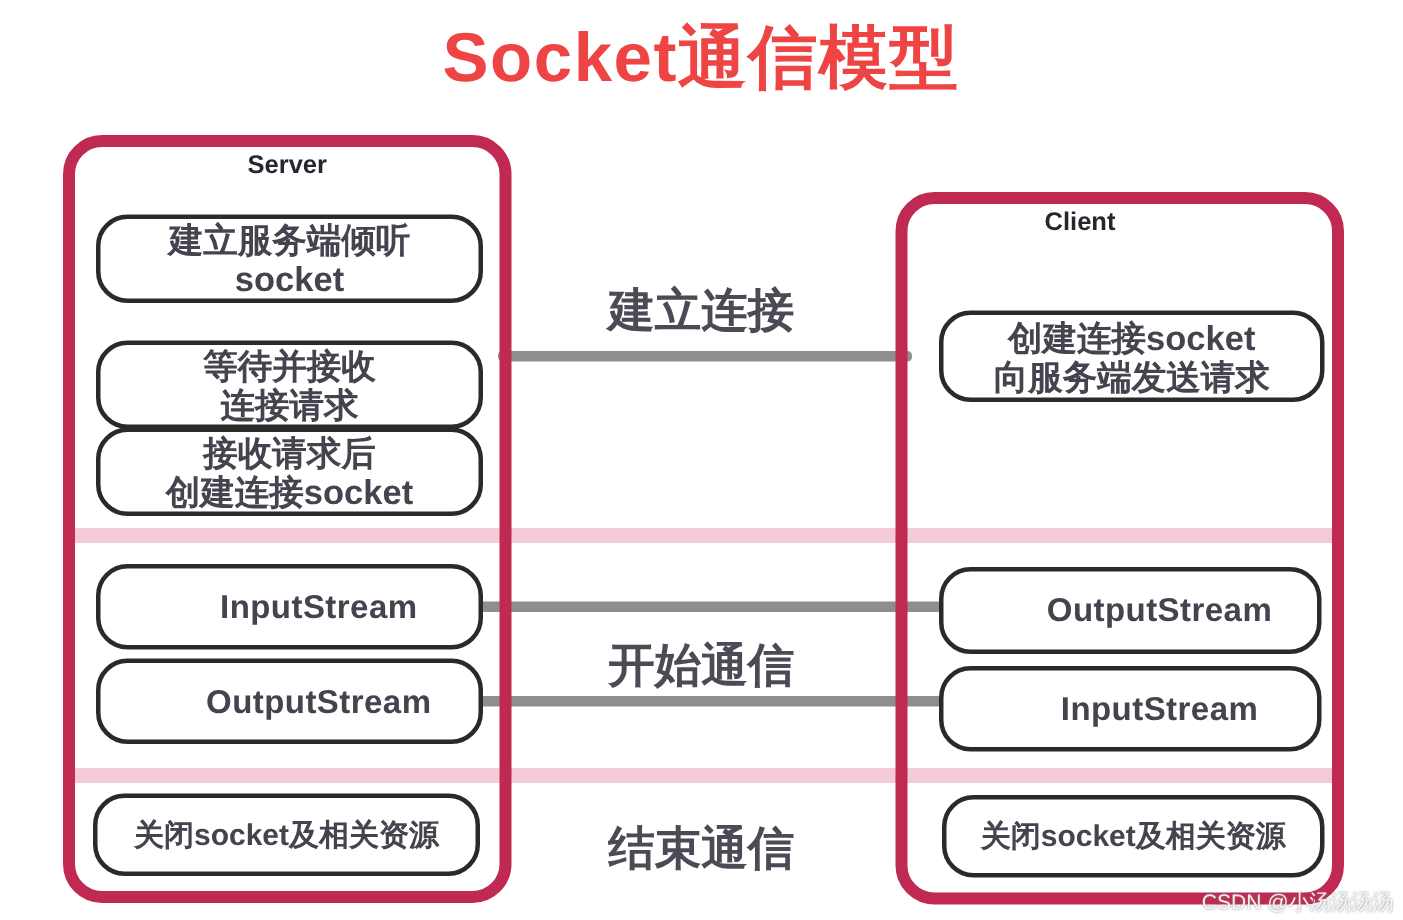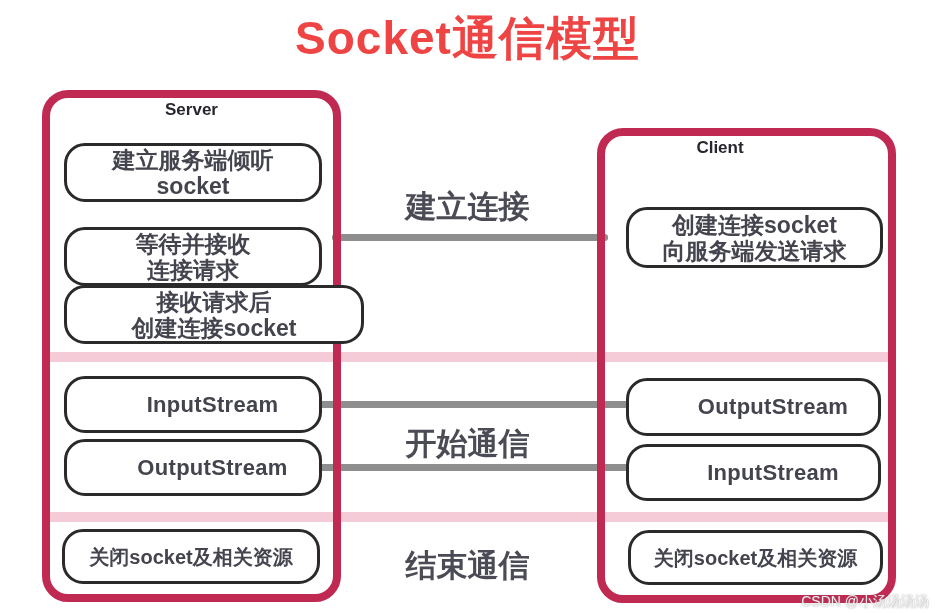--- a/index.html
+++ b/index.html
@@ -60,21 +60,21 @@
   <div class="container-label" style="left:42px;top:100px;width:299px;">Server</div>
 
   <div class="nbox" style="left:64px;top:143px;width:258px;height:59px;">
     <span>建立服务端倾听</span>
     <span>socket</span>
   </div>
   <div class="nbox" style="left:64px;top:214px;width:258px;height:59px;margin-top:13px;">
     <span>等待并接收</span>
     <span>连接请求</span>
   </div>
-  <div class="nbox" style="left:64px;top:285px;width:300px;height:59px;">
+  <div class="nbox" style="left:64px;top:285px;width:258px;height:59px;">
     <span>接收请求后</span>
     <span>创建连接socket</span>
   </div>
   <div class="nbox stream" style="left:64px;top:376px;width:258px;height:57px;">
     <span>InputStream</span>
   </div>
   <div class="nbox stream" style="left:64px;top:439px;width:258px;height:57px;">
     <span>OutputStream</span>
   </div>
   <div class="nbox" style="left:62px;top:529px;width:258px;height:55px;font-size:20px;">

